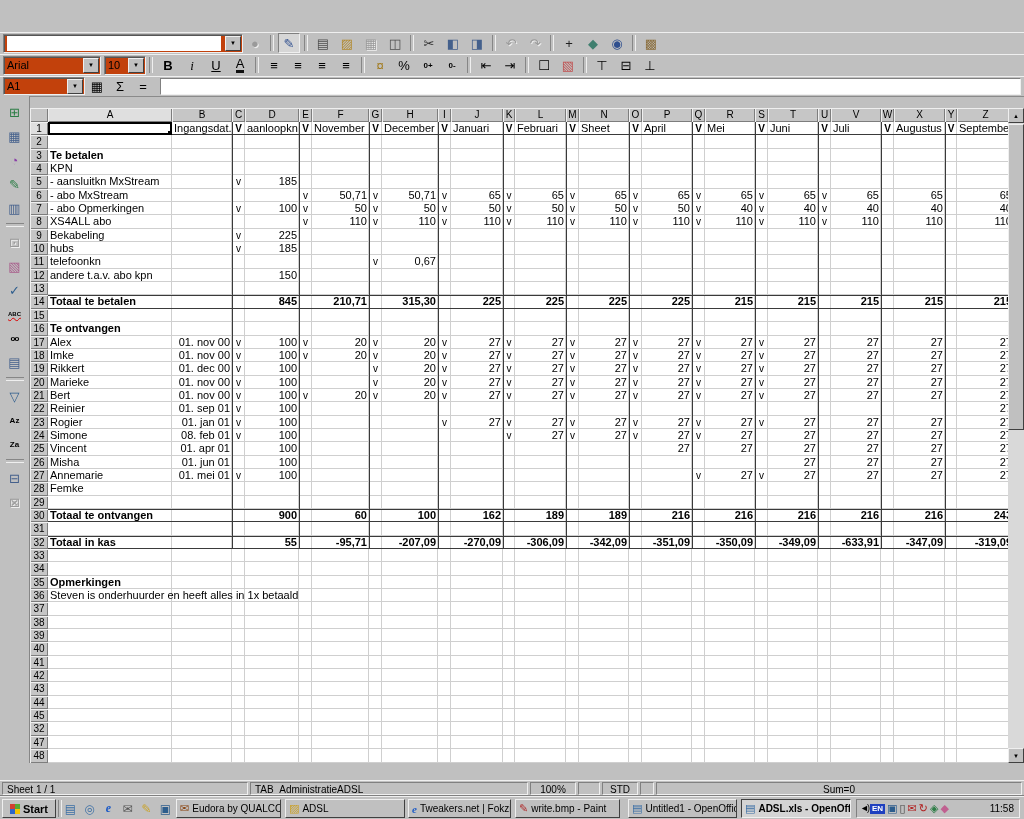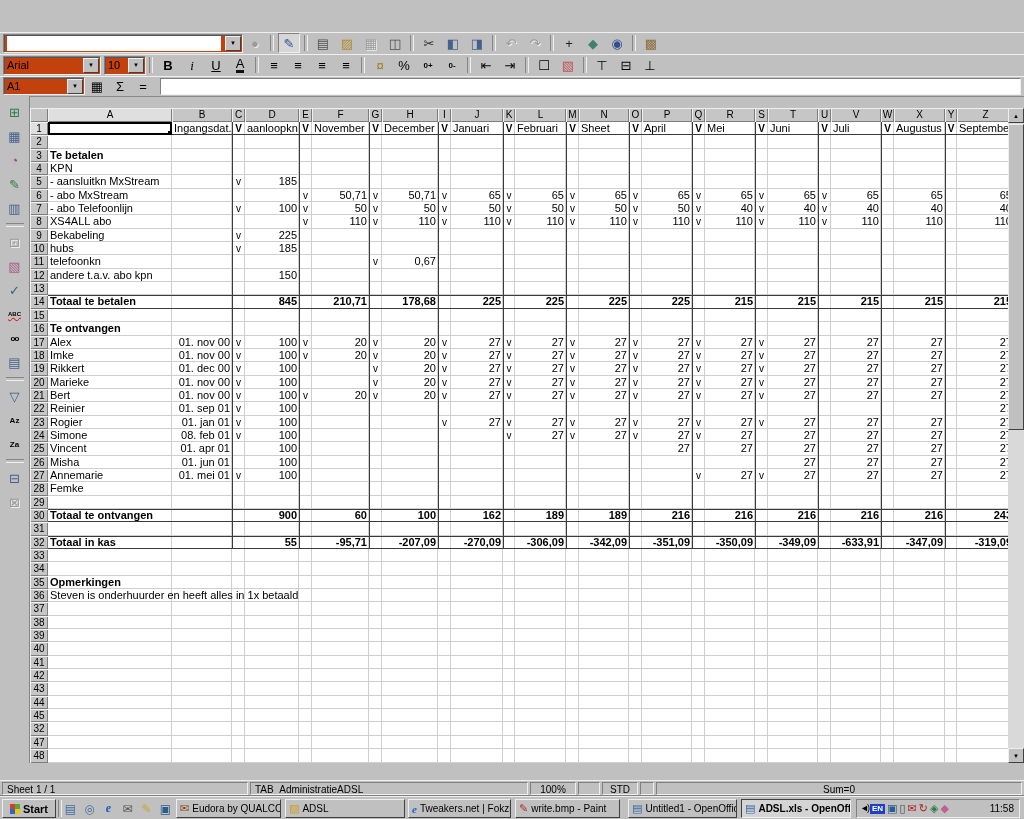--- a/index.html
+++ b/index.html
@@ -525,21 +525,21 @@
         <span class="cell r" style="box-shadow: rgb(207, 207, 207) -1px 0px 0px inset, rgb(207, 207, 207) 0px -1px 0px inset;">65</span>
         <span class="cell c" style="box-shadow: rgb(58, 58, 58) 1px 0px 0px inset, rgb(207, 207, 207) -1px 0px 0px inset, rgb(207, 207, 207) 0px -1px 0px inset;">v</span>
         <span class="cell r" style="box-shadow: rgb(207, 207, 207) -1px 0px 0px inset, rgb(207, 207, 207) 0px -1px 0px inset;">65</span>
         <span class="cell c" style="box-shadow: rgb(58, 58, 58) 1px 0px 0px inset, rgb(207, 207, 207) -1px 0px 0px inset, rgb(207, 207, 207) 0px -1px 0px inset;">v</span>
         <span class="cell r" style="box-shadow: rgb(207, 207, 207) -1px 0px 0px inset, rgb(207, 207, 207) 0px -1px 0px inset;">65</span>
         <span class="cell" style="box-shadow: rgb(58, 58, 58) 1px 0px 0px inset, rgb(207, 207, 207) -1px 0px 0px inset, rgb(207, 207, 207) 0px -1px 0px inset;"></span>
         <span class="cell r" style="box-shadow: rgb(207, 207, 207) -1px 0px 0px inset, rgb(207, 207, 207) 0px -1px 0px inset;">65</span>
         <span class="cell" style="box-shadow: rgb(58, 58, 58) 1px 0px 0px inset, rgb(207, 207, 207) -1px 0px 0px inset, rgb(207, 207, 207) 0px -1px 0px inset;"></span>
         <span class="cell r" style="box-shadow: rgb(207, 207, 207) -1px 0px 0px inset, rgb(207, 207, 207) 0px -1px 0px inset;">65</span>
         <span class="rowhdr">7</span>
-        <span class="cell" style="box-shadow: rgb(207, 207, 207) -1px 0px 0px inset, rgb(207, 207, 207) 0px -1px 0px inset;">- abo Telefoonlijn</span>
+        <span class="cell" style="box-shadow: rgb(207, 207, 207) -1px 0px 0px inset, rgb(207, 207, 207) 0px -1px 0px inset;">- abo Opmerkingen</span>
         <span class="cell" style="box-shadow: rgb(207, 207, 207) -1px 0px 0px inset, rgb(207, 207, 207) 0px -1px 0px inset;"></span>
         <span class="cell c" style="box-shadow: rgb(58, 58, 58) 1px 0px 0px inset, rgb(207, 207, 207) -1px 0px 0px inset, rgb(207, 207, 207) 0px -1px 0px inset;">v</span>
         <span class="cell r" style="box-shadow: rgb(207, 207, 207) -1px 0px 0px inset, rgb(207, 207, 207) 0px -1px 0px inset;">100</span>
         <span class="cell c" style="box-shadow: rgb(58, 58, 58) 1px 0px 0px inset, rgb(207, 207, 207) -1px 0px 0px inset, rgb(207, 207, 207) 0px -1px 0px inset;">v</span>
         <span class="cell r" style="box-shadow: rgb(207, 207, 207) -1px 0px 0px inset, rgb(207, 207, 207) 0px -1px 0px inset;">50</span>
         <span class="cell c" style="box-shadow: rgb(58, 58, 58) 1px 0px 0px inset, rgb(207, 207, 207) -1px 0px 0px inset, rgb(207, 207, 207) 0px -1px 0px inset;">v</span>
         <span class="cell r" style="box-shadow: rgb(207, 207, 207) -1px 0px 0px inset, rgb(207, 207, 207) 0px -1px 0px inset;">50</span>
         <span class="cell c" style="box-shadow: rgb(58, 58, 58) 1px 0px 0px inset, rgb(207, 207, 207) -1px 0px 0px inset, rgb(207, 207, 207) 0px -1px 0px inset;">v</span>
         <span class="cell r" style="box-shadow: rgb(207, 207, 207) -1px 0px 0px inset, rgb(207, 207, 207) 0px -1px 0px inset;">50</span>
         <span class="cell c" style="box-shadow: rgb(58, 58, 58) 1px 0px 0px inset, rgb(207, 207, 207) -1px 0px 0px inset, rgb(207, 207, 207) 0px -1px 0px inset;">v</span>
@@ -721,21 +721,21 @@
         <span class="cell" style="box-shadow: rgb(58, 58, 58) 1px 0px 0px inset, rgb(207, 207, 207) -1px 0px 0px inset, rgb(207, 207, 207) 0px -1px 0px inset;"></span>
         <span class="cell" style="box-shadow: rgb(207, 207, 207) -1px 0px 0px inset, rgb(207, 207, 207) 0px -1px 0px inset;"></span>
         <span class="rowhdr">14</span>
         <span class="cell b" style="box-shadow: rgb(58, 58, 58) 0px -1px 0px inset, rgb(58, 58, 58) 0px 1px 0px inset, rgb(207, 207, 207) -1px 0px 0px inset, rgb(207, 207, 207) 0px -1px 0px inset;">Totaal te betalen</span>
         <span class="cell b" style="box-shadow: rgb(58, 58, 58) 0px -1px 0px inset, rgb(58, 58, 58) 0px 1px 0px inset, rgb(207, 207, 207) -1px 0px 0px inset, rgb(207, 207, 207) 0px -1px 0px inset;"></span>
         <span class="cell b" style="box-shadow: rgb(58, 58, 58) 1px 0px 0px inset, rgb(58, 58, 58) 0px -1px 0px inset, rgb(58, 58, 58) 0px 1px 0px inset, rgb(207, 207, 207) -1px 0px 0px inset, rgb(207, 207, 207) 0px -1px 0px inset;"></span>
         <span class="cell b r" style="box-shadow: rgb(58, 58, 58) 0px -1px 0px inset, rgb(58, 58, 58) 0px 1px 0px inset, rgb(207, 207, 207) -1px 0px 0px inset, rgb(207, 207, 207) 0px -1px 0px inset;">845</span>
         <span class="cell b" style="box-shadow: rgb(58, 58, 58) 1px 0px 0px inset, rgb(58, 58, 58) 0px -1px 0px inset, rgb(58, 58, 58) 0px 1px 0px inset, rgb(207, 207, 207) -1px 0px 0px inset, rgb(207, 207, 207) 0px -1px 0px inset;"></span>
         <span class="cell b r" style="box-shadow: rgb(58, 58, 58) 0px -1px 0px inset, rgb(58, 58, 58) 0px 1px 0px inset, rgb(207, 207, 207) -1px 0px 0px inset, rgb(207, 207, 207) 0px -1px 0px inset;">210,71</span>
         <span class="cell b" style="box-shadow: rgb(58, 58, 58) 1px 0px 0px inset, rgb(58, 58, 58) 0px -1px 0px inset, rgb(58, 58, 58) 0px 1px 0px inset, rgb(207, 207, 207) -1px 0px 0px inset, rgb(207, 207, 207) 0px -1px 0px inset;"></span>
-        <span class="cell b r" style="box-shadow: rgb(58, 58, 58) 0px -1px 0px inset, rgb(58, 58, 58) 0px 1px 0px inset, rgb(207, 207, 207) -1px 0px 0px inset, rgb(207, 207, 207) 0px -1px 0px inset;">178,68</span>
+        <span class="cell b r" style="box-shadow: rgb(58, 58, 58) 0px -1px 0px inset, rgb(58, 58, 58) 0px 1px 0px inset, rgb(207, 207, 207) -1px 0px 0px inset, rgb(207, 207, 207) 0px -1px 0px inset;">315,30</span>
         <span class="cell b" style="box-shadow: rgb(58, 58, 58) 1px 0px 0px inset, rgb(58, 58, 58) 0px -1px 0px inset, rgb(58, 58, 58) 0px 1px 0px inset, rgb(207, 207, 207) -1px 0px 0px inset, rgb(207, 207, 207) 0px -1px 0px inset;"></span>
         <span class="cell b r" style="box-shadow: rgb(58, 58, 58) 0px -1px 0px inset, rgb(58, 58, 58) 0px 1px 0px inset, rgb(207, 207, 207) -1px 0px 0px inset, rgb(207, 207, 207) 0px -1px 0px inset;">225</span>
         <span class="cell b" style="box-shadow: rgb(58, 58, 58) 1px 0px 0px inset, rgb(58, 58, 58) 0px -1px 0px inset, rgb(58, 58, 58) 0px 1px 0px inset, rgb(207, 207, 207) -1px 0px 0px inset, rgb(207, 207, 207) 0px -1px 0px inset;"></span>
         <span class="cell b r" style="box-shadow: rgb(58, 58, 58) 0px -1px 0px inset, rgb(58, 58, 58) 0px 1px 0px inset, rgb(207, 207, 207) -1px 0px 0px inset, rgb(207, 207, 207) 0px -1px 0px inset;">225</span>
         <span class="cell b" style="box-shadow: rgb(58, 58, 58) 1px 0px 0px inset, rgb(58, 58, 58) 0px -1px 0px inset, rgb(58, 58, 58) 0px 1px 0px inset, rgb(207, 207, 207) -1px 0px 0px inset, rgb(207, 207, 207) 0px -1px 0px inset;"></span>
         <span class="cell b r" style="box-shadow: rgb(58, 58, 58) 0px -1px 0px inset, rgb(58, 58, 58) 0px 1px 0px inset, rgb(207, 207, 207) -1px 0px 0px inset, rgb(207, 207, 207) 0px -1px 0px inset;">225</span>
         <span class="cell b" style="box-shadow: rgb(58, 58, 58) 1px 0px 0px inset, rgb(58, 58, 58) 0px -1px 0px inset, rgb(58, 58, 58) 0px 1px 0px inset, rgb(207, 207, 207) -1px 0px 0px inset, rgb(207, 207, 207) 0px -1px 0px inset;"></span>
         <span class="cell b r" style="box-shadow: rgb(58, 58, 58) 0px -1px 0px inset, rgb(58, 58, 58) 0px 1px 0px inset, rgb(207, 207, 207) -1px 0px 0px inset, rgb(207, 207, 207) 0px -1px 0px inset;">225</span>
         <span class="cell b" style="box-shadow: rgb(58, 58, 58) 1px 0px 0px inset, rgb(58, 58, 58) 0px -1px 0px inset, rgb(58, 58, 58) 0px 1px 0px inset, rgb(207, 207, 207) -1px 0px 0px inset, rgb(207, 207, 207) 0px -1px 0px inset;"></span>
         <span class="cell b r" style="box-shadow: rgb(58, 58, 58) 0px -1px 0px inset, rgb(58, 58, 58) 0px 1px 0px inset, rgb(207, 207, 207) -1px 0px 0px inset, rgb(207, 207, 207) 0px -1px 0px inset;">215</span>

